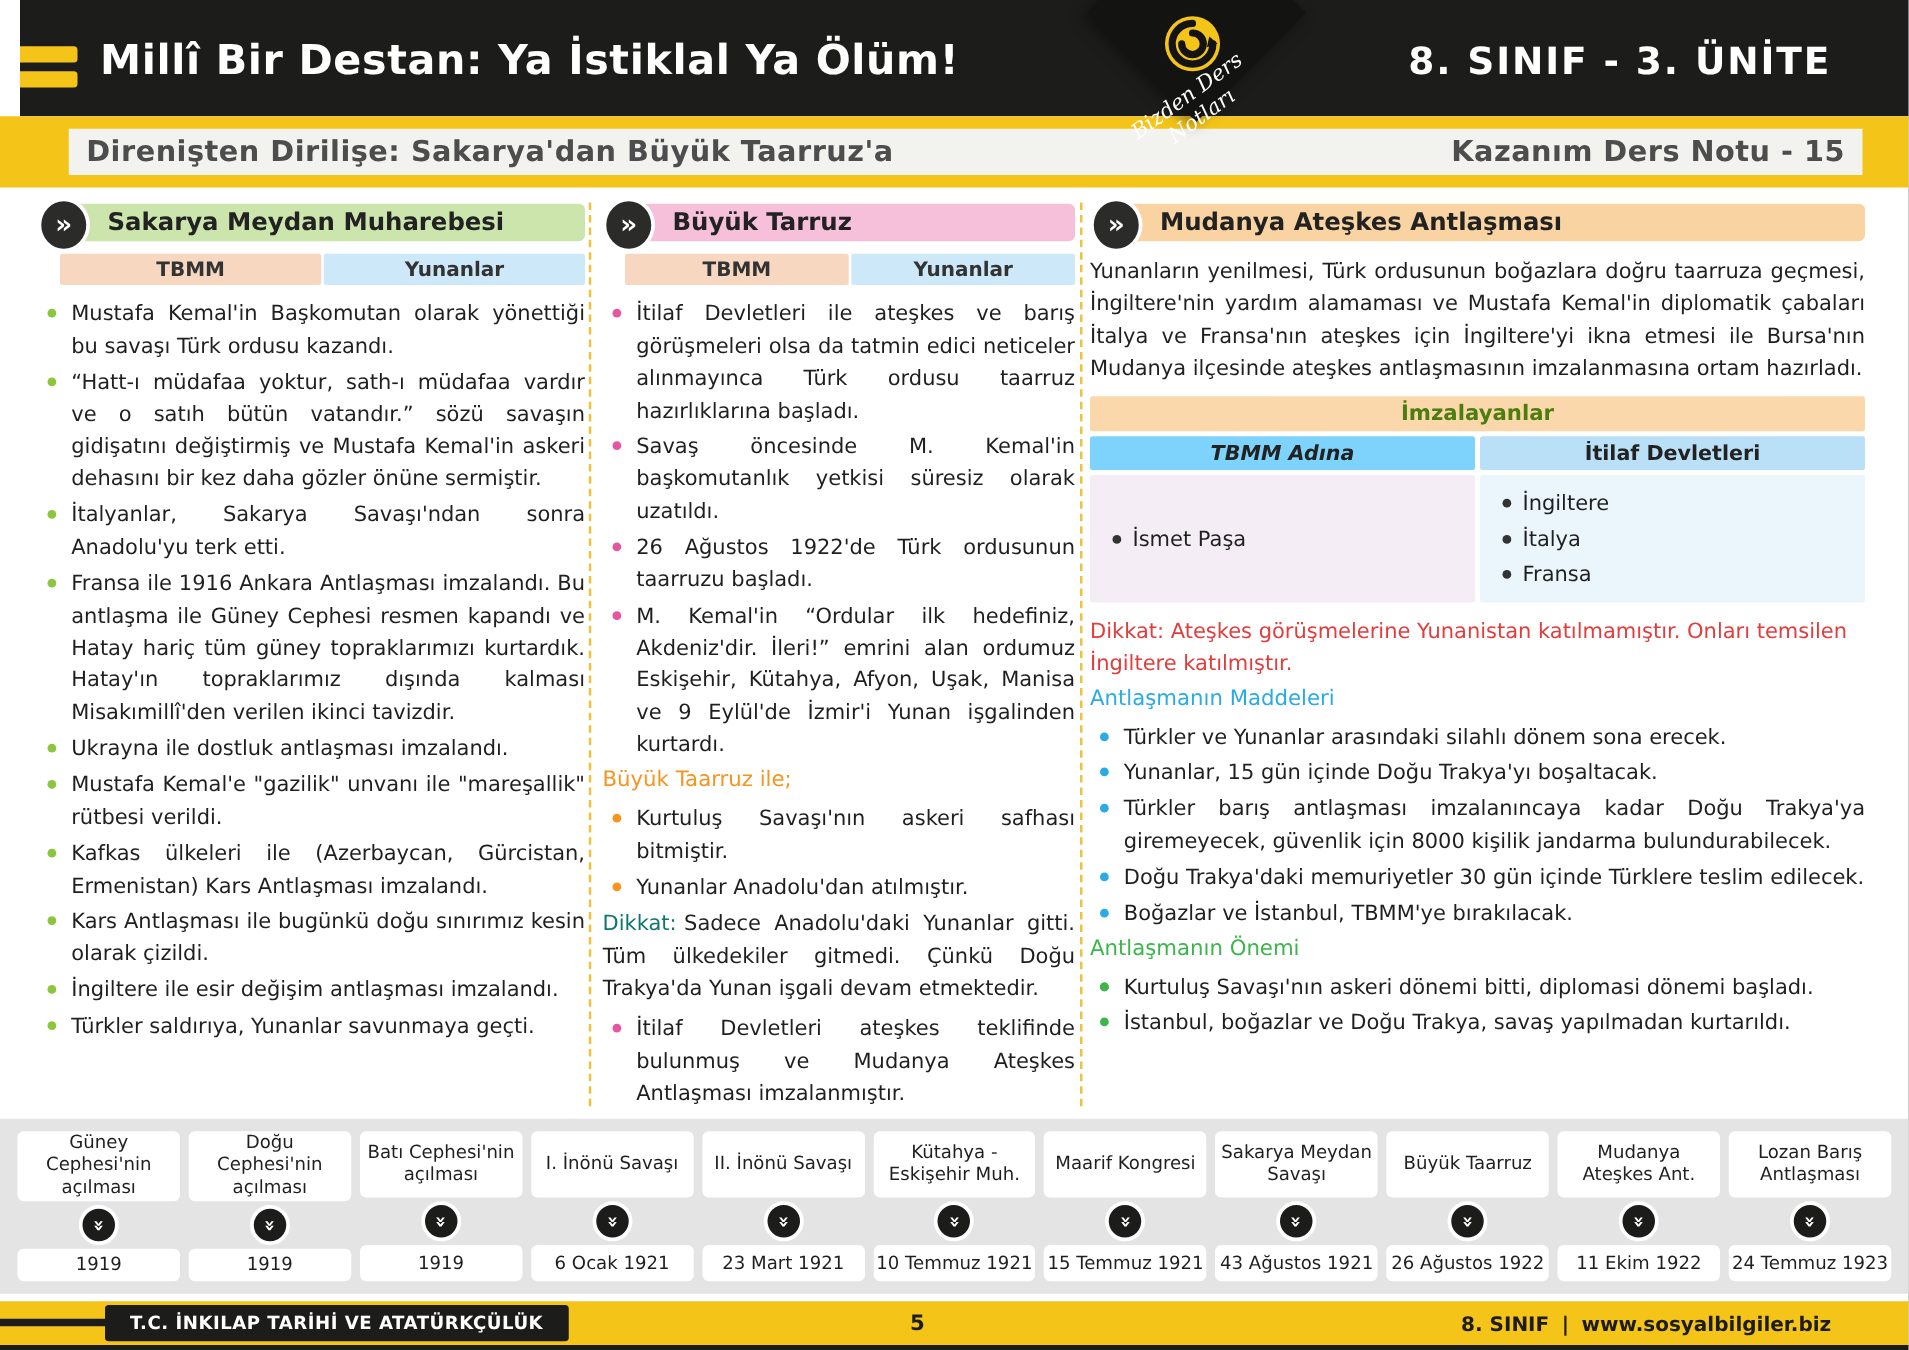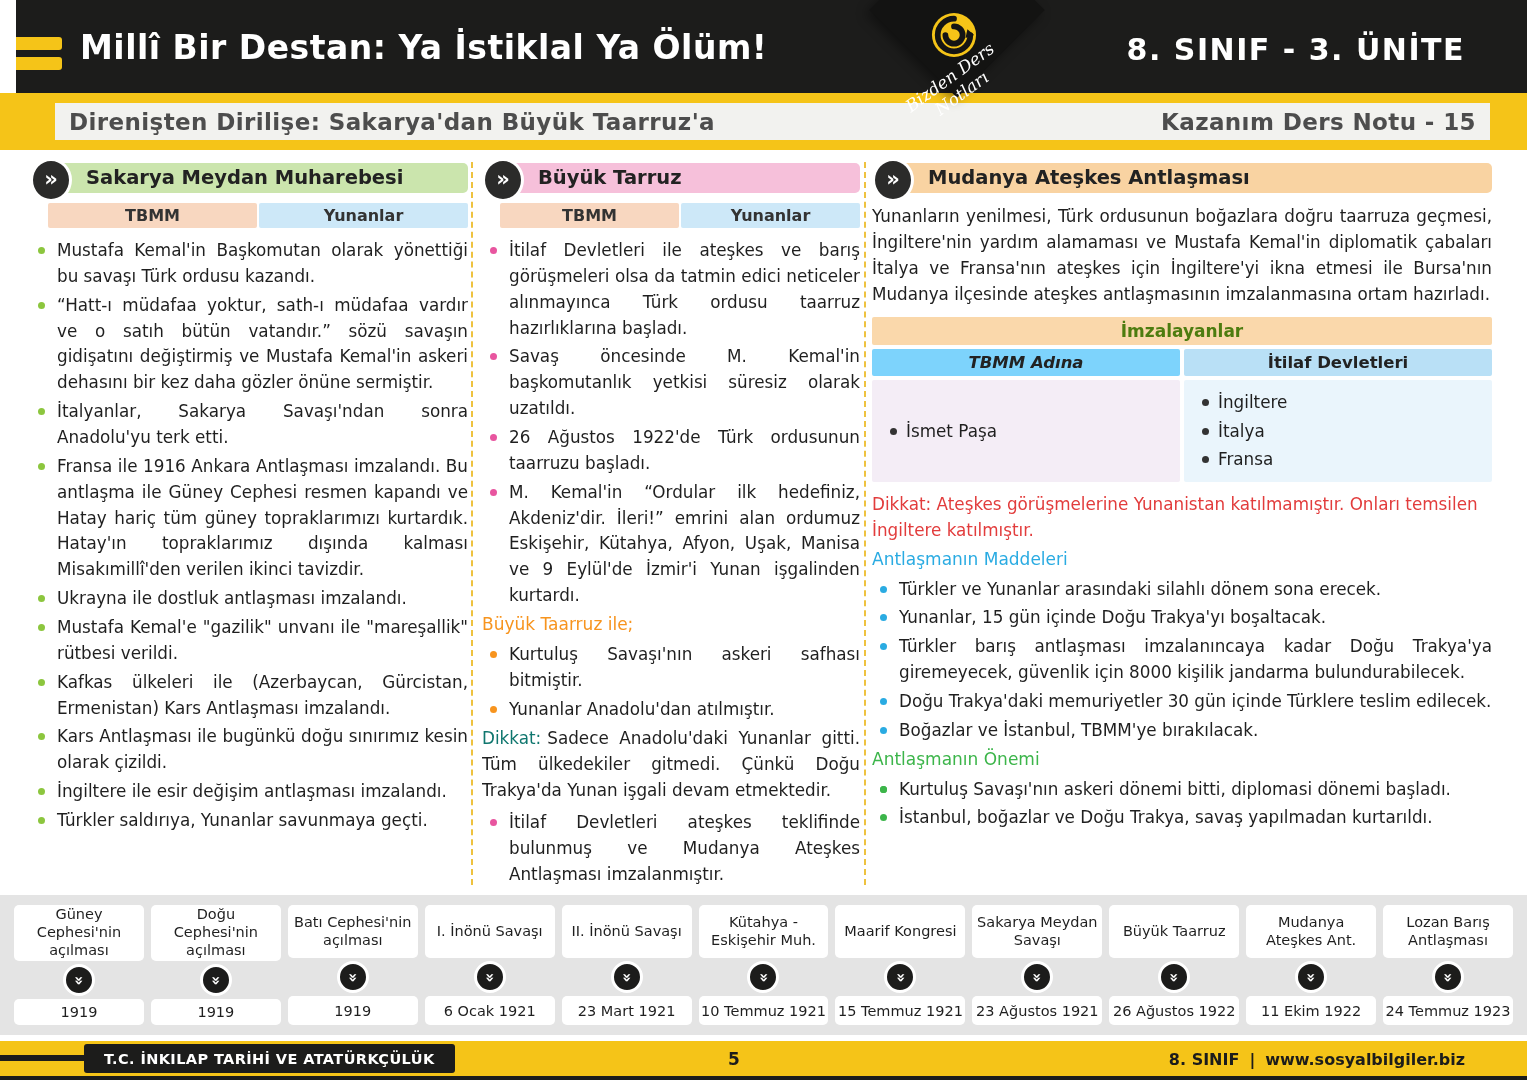--- a/index.html
+++ b/index.html
@@ -322,21 +322,21 @@
           <span>»</span>
         </div>
         <div class="tl-date">15 Temmuz 1921</div>
       </div>
 
       <div class="tl-item">
         <div class="tl-label">Sakarya Meydan Savaşı</div>
         <div class="tl-circle">
           <span>»</span>
         </div>
-        <div class="tl-date">23 Ağustos 1921</div>
+        <div class="tl-date">43 Ağustos 1921</div>
       </div>
 
       <div class="tl-item">
         <div class="tl-label">Büyük Taarruz</div>
         <div class="tl-circle">
           <span>»</span>
         </div>
         <div class="tl-date">26 Ağustos 1922</div>
       </div>
 

